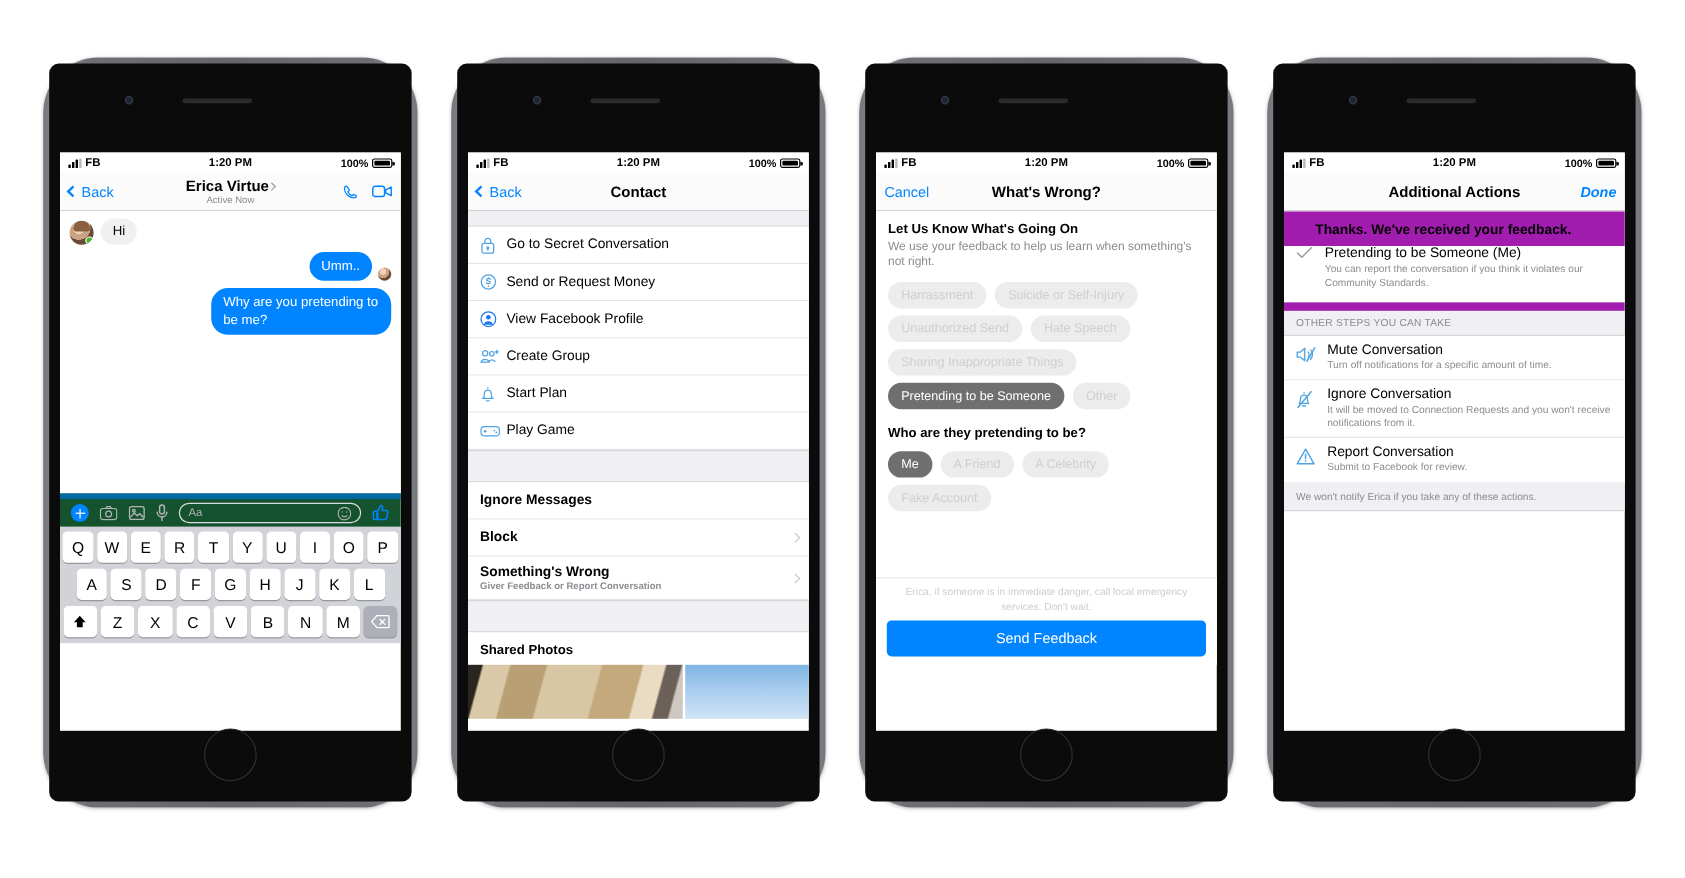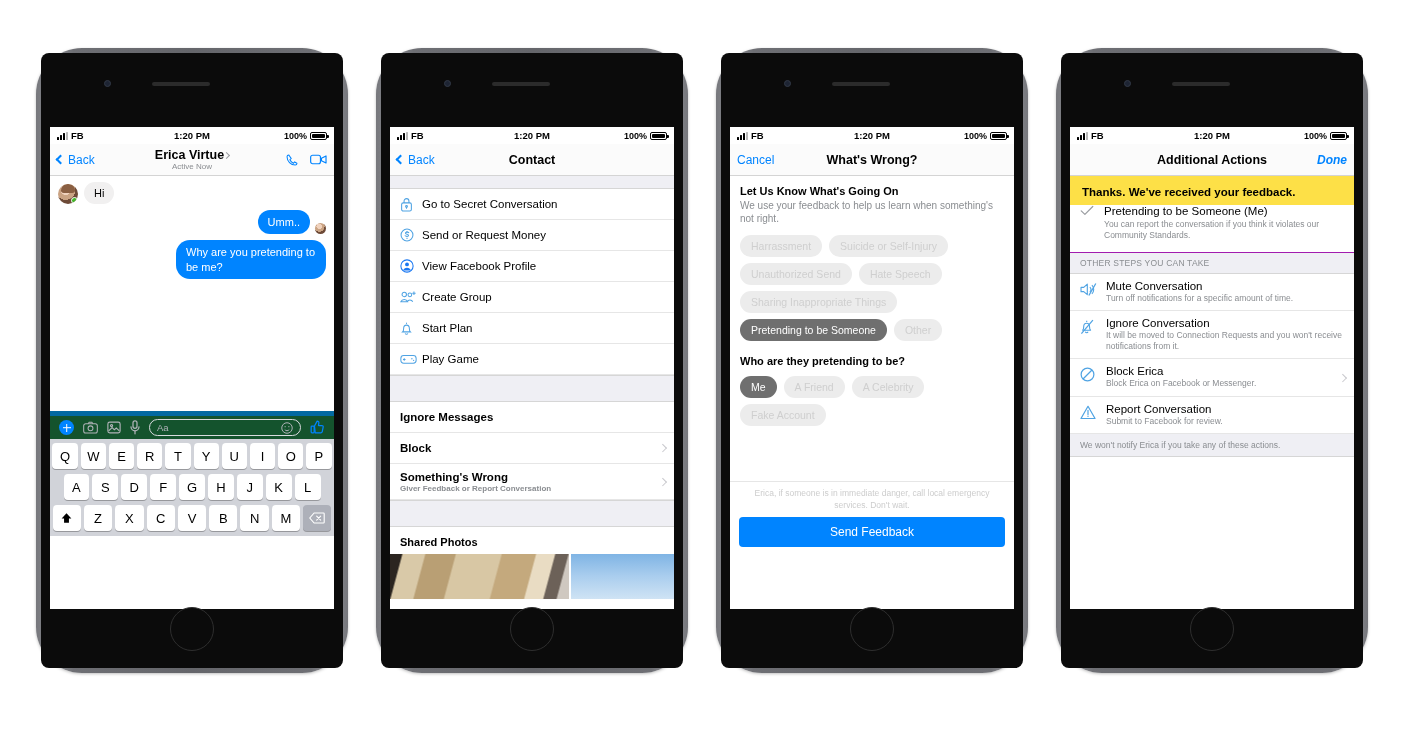--- a/index.html
+++ b/index.html
@@ -188,27 +188,27 @@
     position:absolute; left:0; right:0; bottom:0; padding:0 9px 7px;
     border-top:1px solid #e6e6e6; background:#fff;
   }
   .fb-note { font-size:8.5px; color:#cdcdcd; text-align:center; line-height:1.35; padding:6px 8px 6px;}
   .send-btn {
     background:#0084ff; color:#fff; text-align:center;
     border-radius:4px; padding:8px 0; font-size:12px;
   }
 
   
-  .aa-head { padding:10px 12px 7px; font-size:11.5px; font-weight:bold; background:#fde047;}
+  .aa-head { padding:10px 26px 7px; font-size:11.5px; font-weight:bold; background:#a21caf;}
   .ack { display:flex; padding:0 10px 10px; background:#fff;}
   .ack .ck { width:24px; flex:none; color:#8a8d91; font-size:14px; line-height:1;}
   .ack .t1 { font-size:11.5px; color:#000;}
   .ack .t2 { font-size:8.5px; color:#8a8d91; line-height:1.33; margin-top:2px;}
   .sect-head {
-    background:#efeff4; border-top:1px solid #a21caf; border-bottom:1px solid #d6d6d6;
+    background:#efeff4; border-top:7px solid #a21caf; border-bottom:1px solid #d6d6d6;
     padding:5px 10px; font-size:8.5px; color:#8a8d91; letter-spacing:.2px;
   }
   .ali { display:flex; padding:6px 9px 6px 10px; border-bottom:1px solid #e6e6e6; background:#fff; align-items:flex-start;}
   .ali .ico { width:26px; flex:none; padding-top:2px;}
   .ali .t1 { font-size:11.5px; color:#000; }
   .ali .t2 { font-size:8.5px; color:#8a8d91; line-height:1.33; margin-top:1px;}
   .ali .arrow { margin-left:auto; align-self:center; width:5.5px; height:5.5px; border-top:1.4px solid #c7c7cc; border-right:1.4px solid #c7c7cc; transform:rotate(45deg);}
   .foot-note { background:#efeff4; padding:6px 10px; font-size:8.5px; color:#8a8d91; border-bottom:1px solid #d6d6d6;}
   svg { display:block; }
 </style>
@@ -648,33 +648,20 @@
                   <path d="M1.6 16.6 L14.6 1.2" stroke-width="1.4"></path>
                 </svg>
             </span>
             <span>
               <span class="t1">Ignore Conversation</span>
               <span class="t2" style="display:block">It will be moved to Connection Requests and you won't receive notifications from it.</span>
             </span>
           </div>
           <div class="ali">
             <span class="ico">
-              <svg width="15" height="15" viewBox="0 0 16 16" fill="none" stroke="#4fa3e3" stroke-width="1.3">
-                  <circle cx="8" cy="8" r="6.8"></circle>
-                  <path d="M3.2 12.8 L12.8 3.2"></path>
-                </svg>
-            </span>
-            <span>
-              <span class="t1">Block Erica</span>
-              <span class="t2" style="display:block">Block Erica on Facebook or Messenger.</span>
-            </span>
-            <span class="arrow"></span>
-          </div>
-          <div class="ali">
-            <span class="ico">
               <svg width="16" height="15" viewBox="0 0 17 16" fill="none" stroke="#4fa3e3" stroke-width="1.3" stroke-linejoin="round" stroke-linecap="round">
                   <path d="M8.5 1.4 L16 14.4 H1 Z"></path>
                   <path d="M8.5 5.8 v4.2"></path>
                   <circle cx="8.5" cy="12" r=".75" fill="#4fa3e3" stroke="none"></circle>
                 </svg>
             </span>
             <span>
               <span class="t1">Report Conversation</span>
               <span class="t2" style="display:block">Submit to Facebook for review.</span>
             </span>

